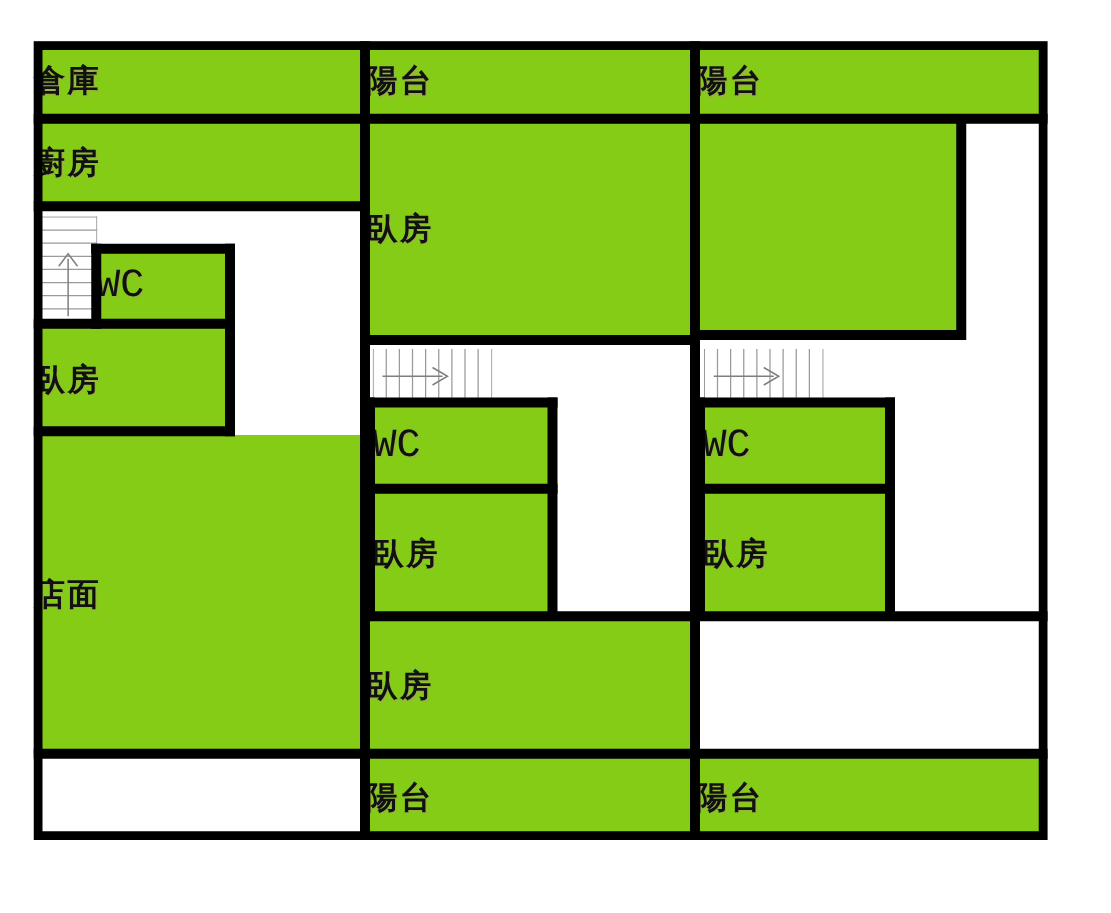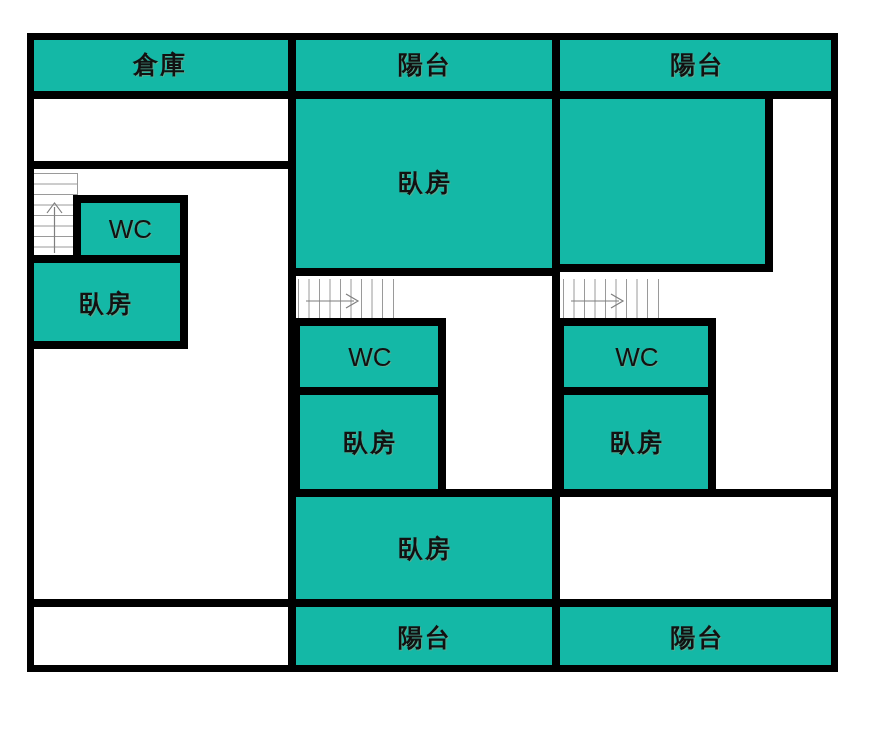--- a/index.html
+++ b/index.html
@@ -21,38 +21,38 @@
   #plan-canvas {
     position: absolute;
     left: 0;
     top: 0;
     width: 889px;
     height: 730px;
   }
   .room {
     position: absolute;
     box-sizing: border-box;
-    background: #14b8a6;
+    background: #84cc16;
     display: flex;
     align-items: center;
-    justify-content: center;
+    justify-content: flex-start;
   }
   .room-label {
     font-family: "DejaVu Sans", "Liberation Sans", sans-serif;
     font-size: 25px;
     font-weight: 700;
     color: #111111;
     letter-spacing: 2px;
     line-height: 1;
     text-shadow: 1px 1px 0 rgba(180,150,120,0.45);
     white-space: nowrap;
   }
   .room-label.latin {
-    font-family: Liberation Sans, sans-serif;
-    font-size: 26px;
+    font-family: Liberation Mono, monospace;
+    font-size: 32px;
     letter-spacing: 0px;
     font-weight: 400;
   }
   
   .wall {
     position: absolute;
     background: #000000;
   }
   
   .stair {
@@ -140,29 +140,35 @@
           <line x1="8" y1="22" x2="56" y2="22"></line>
           <polyline points="48,15 60,22 48,29"></polyline>
         </g>
       </svg>
     </div>
 
     <div class="room" style="left:27px; top:33px; width:266px; height:63px;">
       <span class="room-label">倉庫</span>
     </div>
 
+    <div class="room" style="left:27px; top:96px; width:266px; height:66px;">
+      <span class="room-label">廚房</span>
+    </div>
 
     <div class="room" style="left:77px; top:199px; width:107px; height:59px;">
       <span class="room-label latin">WC</span>
     </div>
 
     <div class="room" style="left:27px; top:258px; width:158px; height:90px;">
       <span class="room-label">臥房</span>
     </div>
 
+    <div class="room" style="left:27px; top:348px; width:266px; height:255px;">
+      <span class="room-label">店面</span>
+    </div>
 
 
     <div class="room" style="left:293px; top:33px; width:264px; height:63px;">
       <span class="room-label">陽台</span>
     </div>
 
     <div class="room" style="left:293px; top:96px; width:264px; height:172px;">
       <span class="room-label">臥房</span>
     </div>
 

